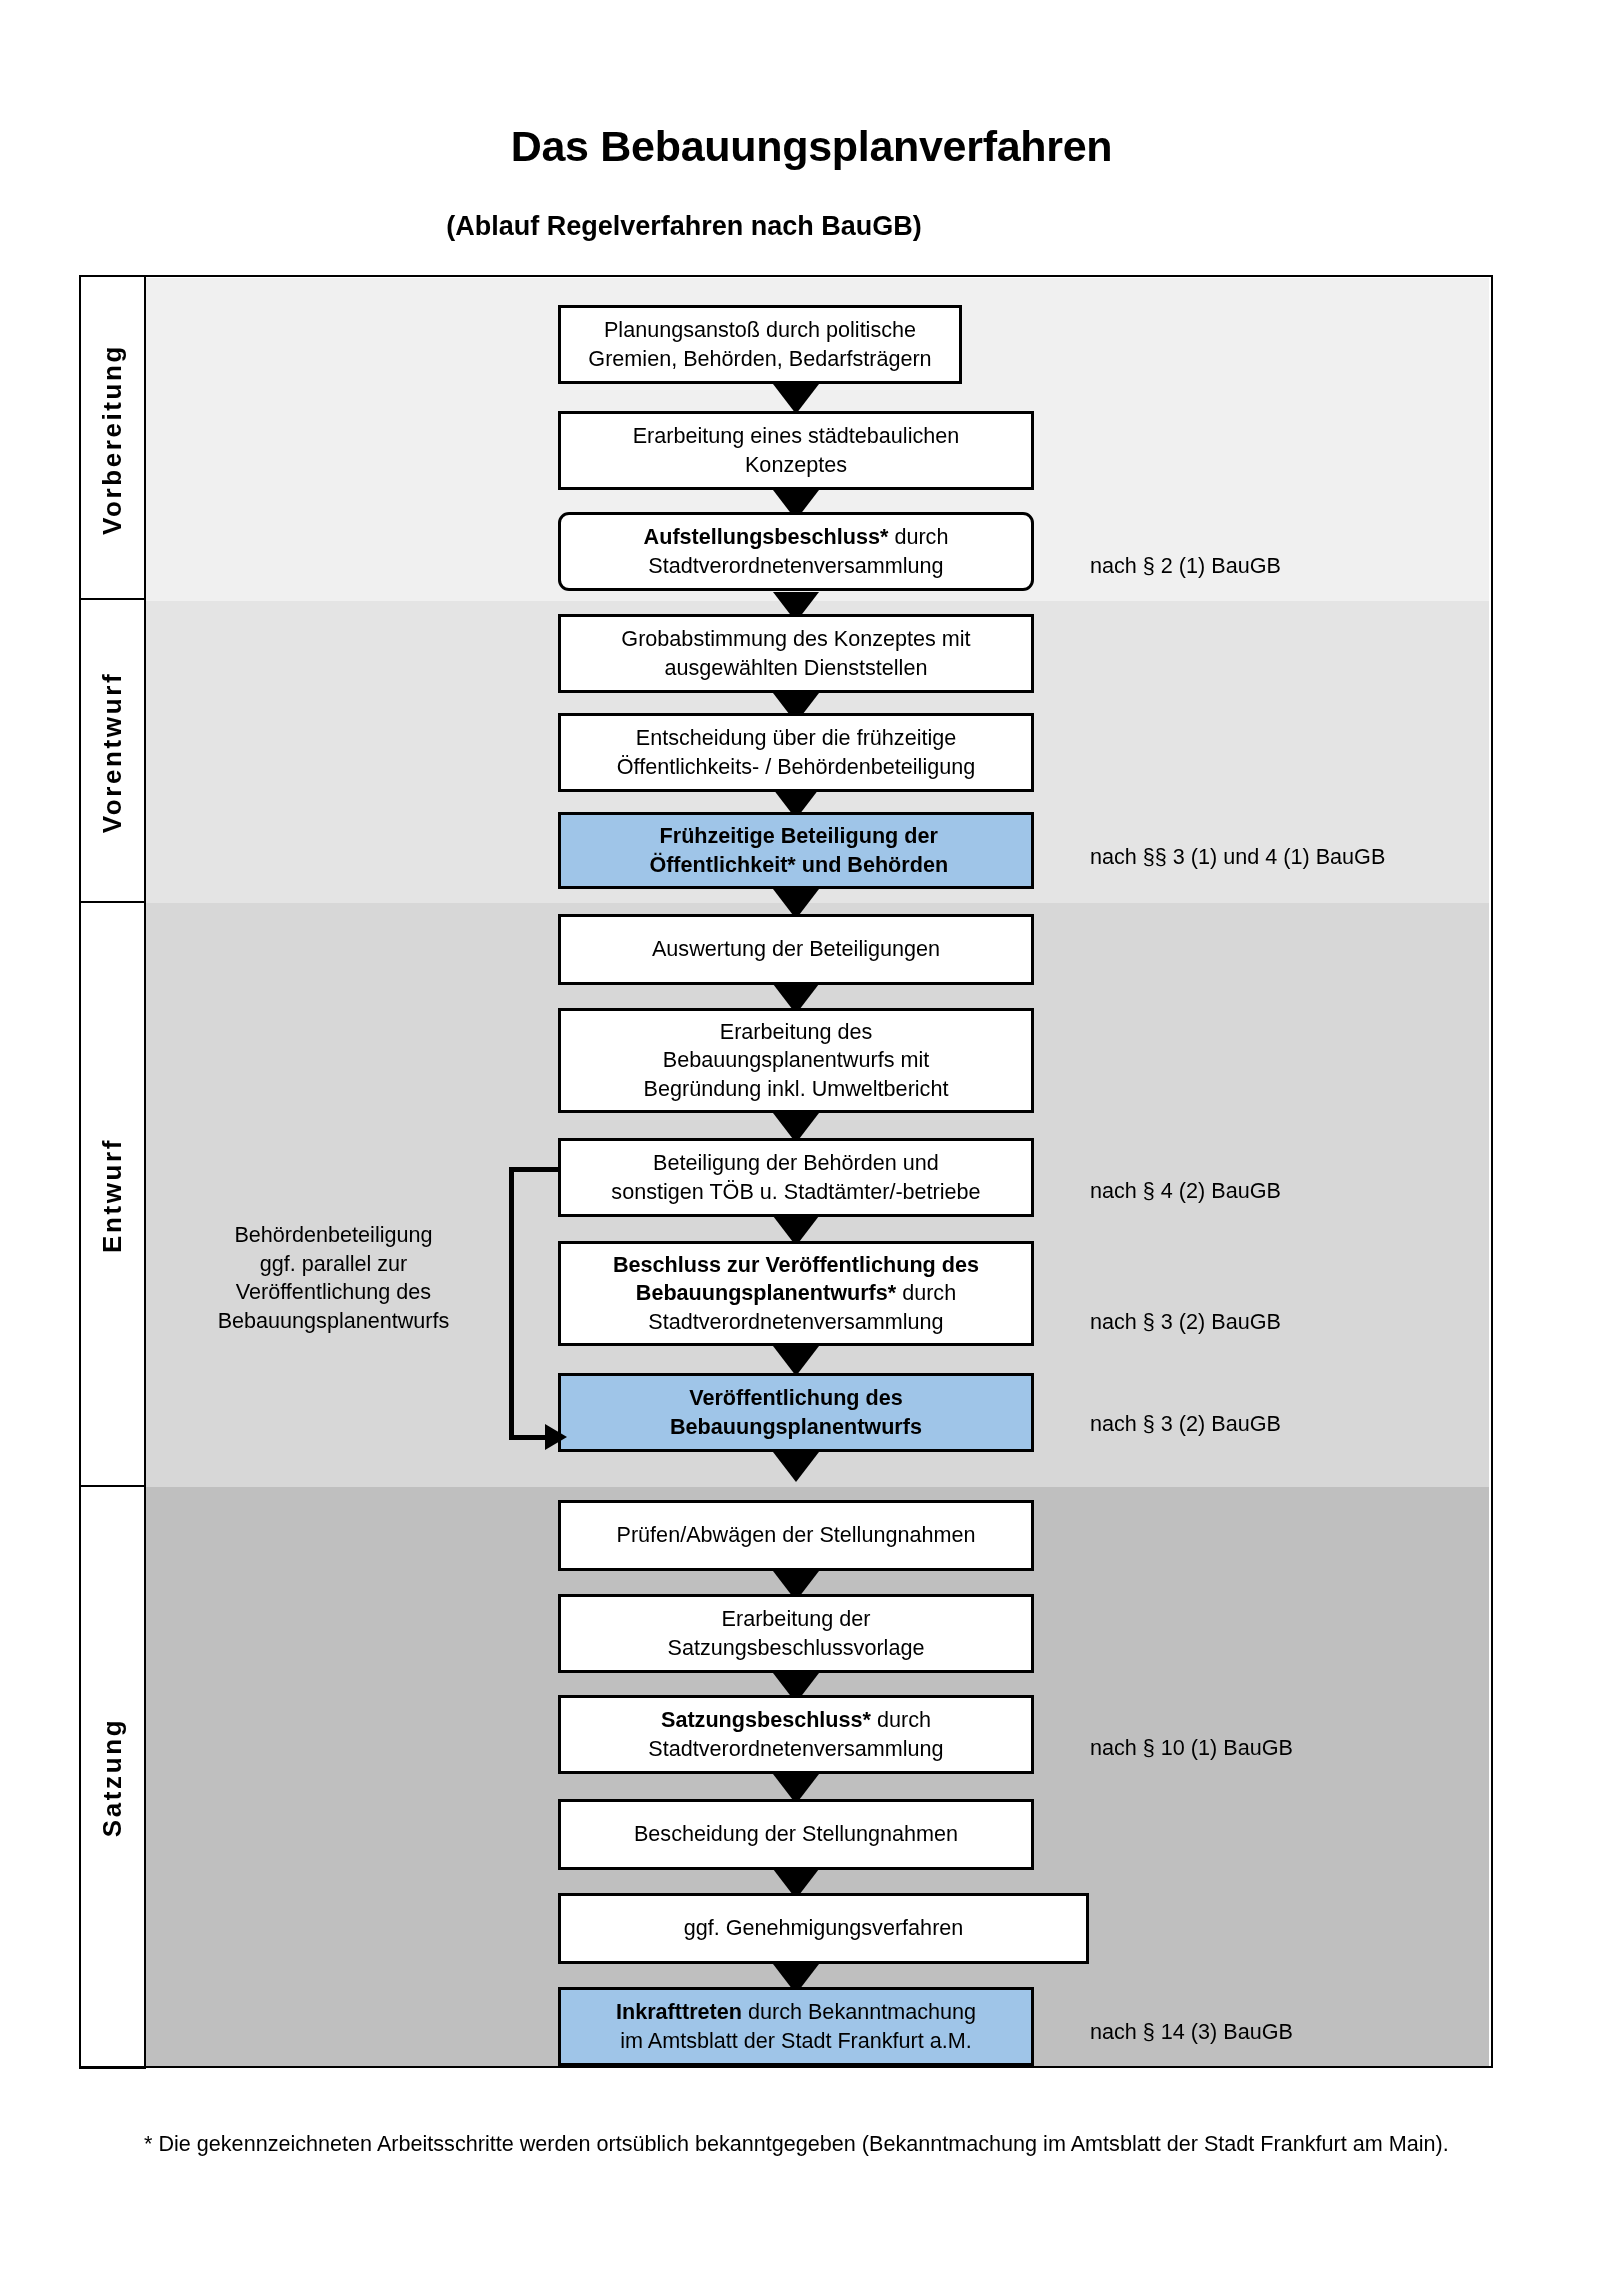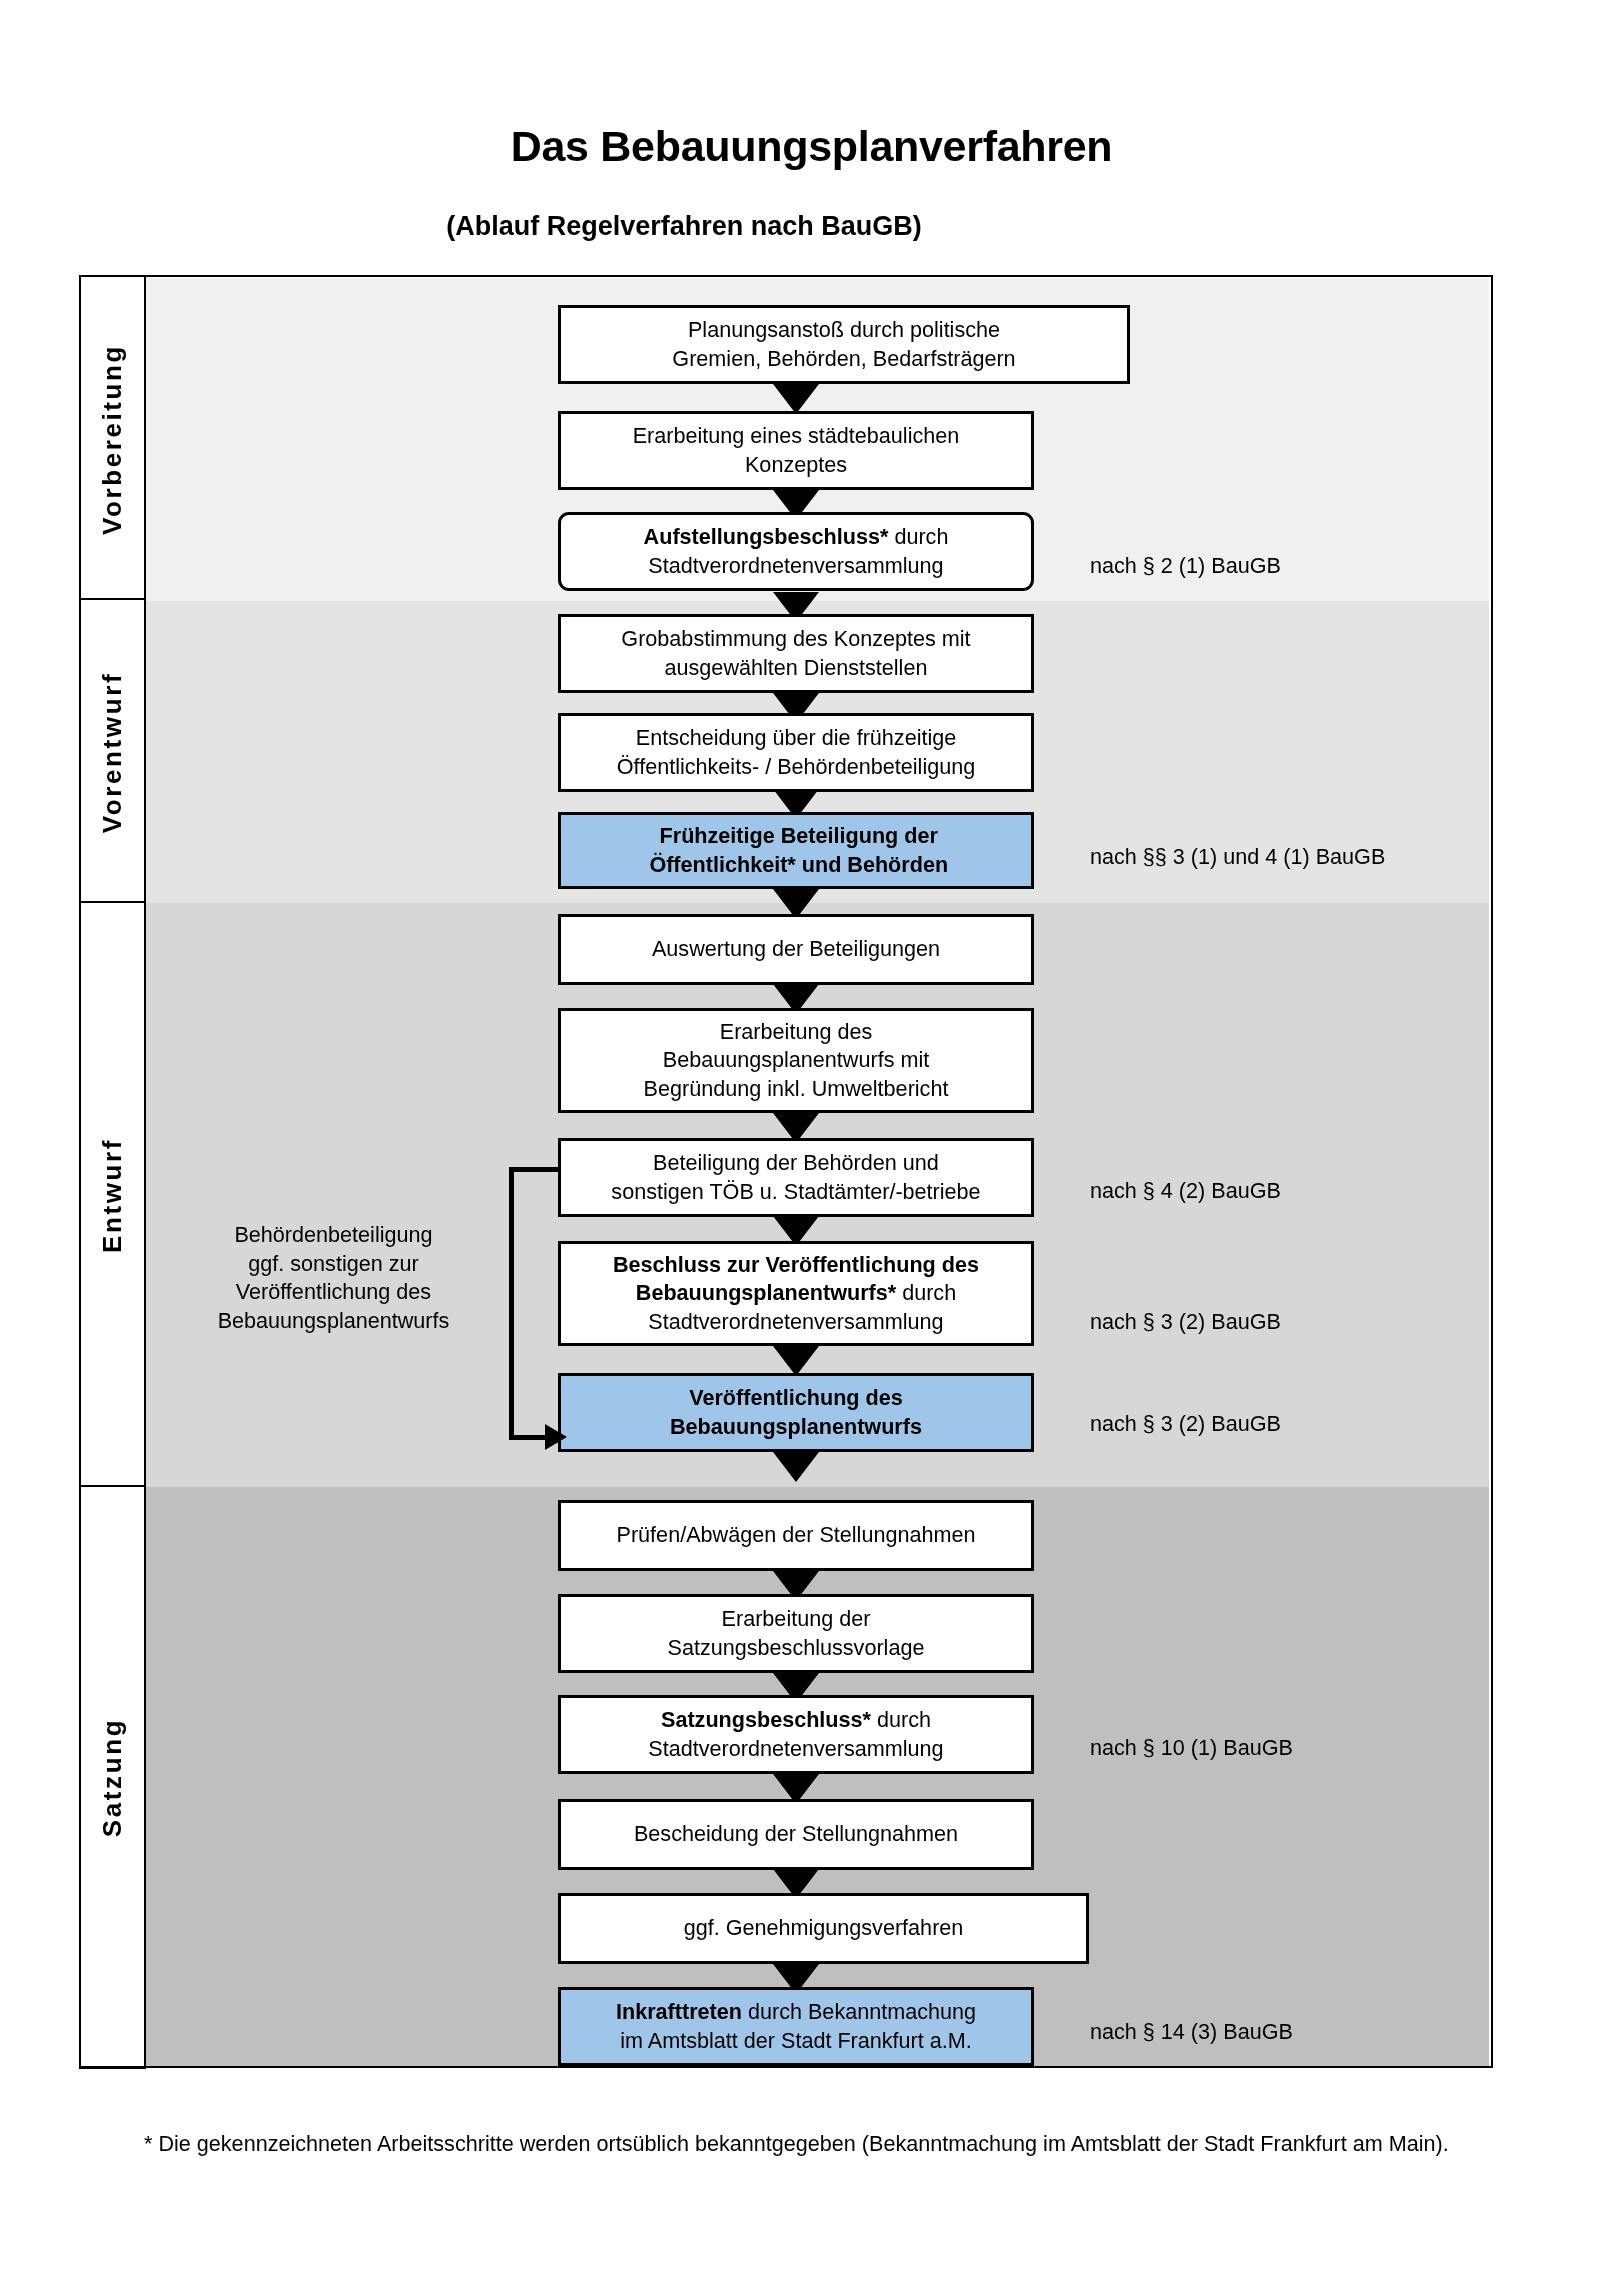--- a/index.html
+++ b/index.html
@@ -148,21 +148,21 @@
       <div class="arrow" style="left: 773px; top: 984px;"></div>
       <div class="arrow" style="left: 773px; top: 1113px;"></div>
       <div class="arrow" style="left: 773px; top: 1216px;"></div>
       <div class="arrow" style="left: 773px; top: 1346px;"></div>
       <div class="arrow" style="left: 773px; top: 1452px;"></div>
       <div class="arrow" style="left: 773px; top: 1571px;"></div>
       <div class="arrow" style="left: 773px; top: 1673px;"></div>
       <div class="arrow" style="left: 773px; top: 1774px;"></div>
       <div class="arrow" style="left: 773px; top: 1869px;"></div>
       <div class="arrow" style="left: 773px; top: 1964px;"></div>
-      <div class="pbox" style="left: 558px; width: 572px; top: 305px; height: 79px;">
+      <div class="pbox" style="left: 558px; width: 404px; top: 305px; height: 79px;">
         <div>
           <div><span>Planungsanstoß durch politische</span></div>
           <div><span>Gremien, Behörden, Bedarfsträgern</span></div>
         </div>
       </div>
       <div class="pbox" style="left: 558px; width: 476px; top: 411px; height: 79px;">
         <div>
           <div><span>Erarbeitung eines städtebaulichen</span></div>
           <div><span>Konzeptes</span></div>
         </div>
@@ -257,21 +257,21 @@
       </div>
       <div class="ref" style="left: 1090px; top: 553px;">nach § 2 (1) BauGB</div>
       <div class="ref" style="left: 1090px; top: 844px;">nach §§ 3 (1) und 4 (1) BauGB</div>
       <div class="ref" style="left: 1090px; top: 1178px;">nach § 4 (2) BauGB</div>
       <div class="ref" style="left: 1090px; top: 1309px;">nach § 3 (2) BauGB</div>
       <div class="ref" style="left: 1090px; top: 1411px;">nach § 3 (2) BauGB</div>
       <div class="ref" style="left: 1090px; top: 1735px;">nach § 10 (1) BauGB</div>
       <div class="ref" style="left: 1090px; top: 2019px;">nach § 14 (3) BauGB</div>
       <div class="sidenote" style="left: 196px; top: 1221px; width: 275px;">
         <div>Behördenbeteiligung</div>
-        <div>ggf. sonstigen zur</div>
+        <div>ggf. parallel zur</div>
         <div>Veröffentlichung des</div>
         <div>Bebauungsplanentwurfs</div>
       </div>
     </div>
 
   <div class="br-h-top" style="left:509px;top:1167px;width:52px;height:4.6px;"></div>
   <div class="br-v" style="left:509px;top:1167px;width:4.6px;height:272px;"></div>
   <div class="br-h-bot" style="left:509px;top:1435px;width:41px;height:4.6px;"></div>
   <div class="br-head" style="left:545px;top:1424px;"></div>
 

